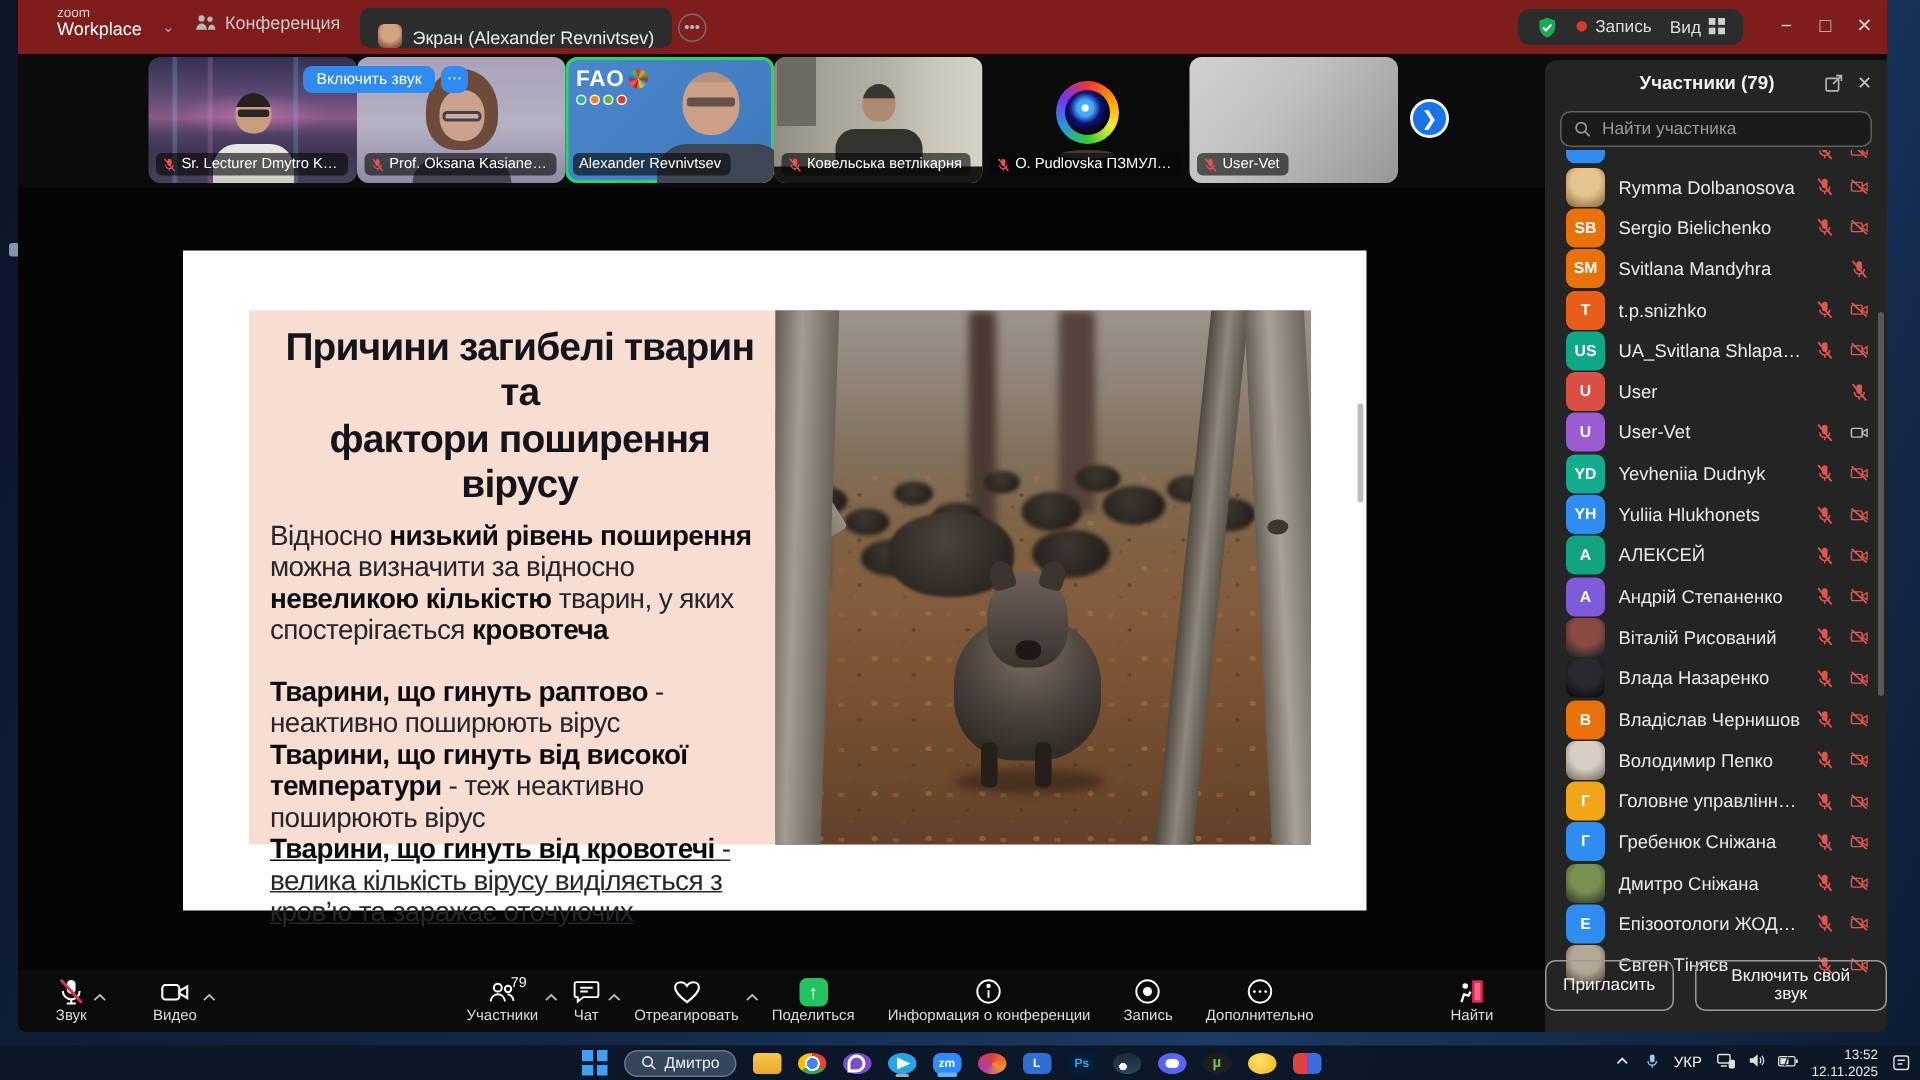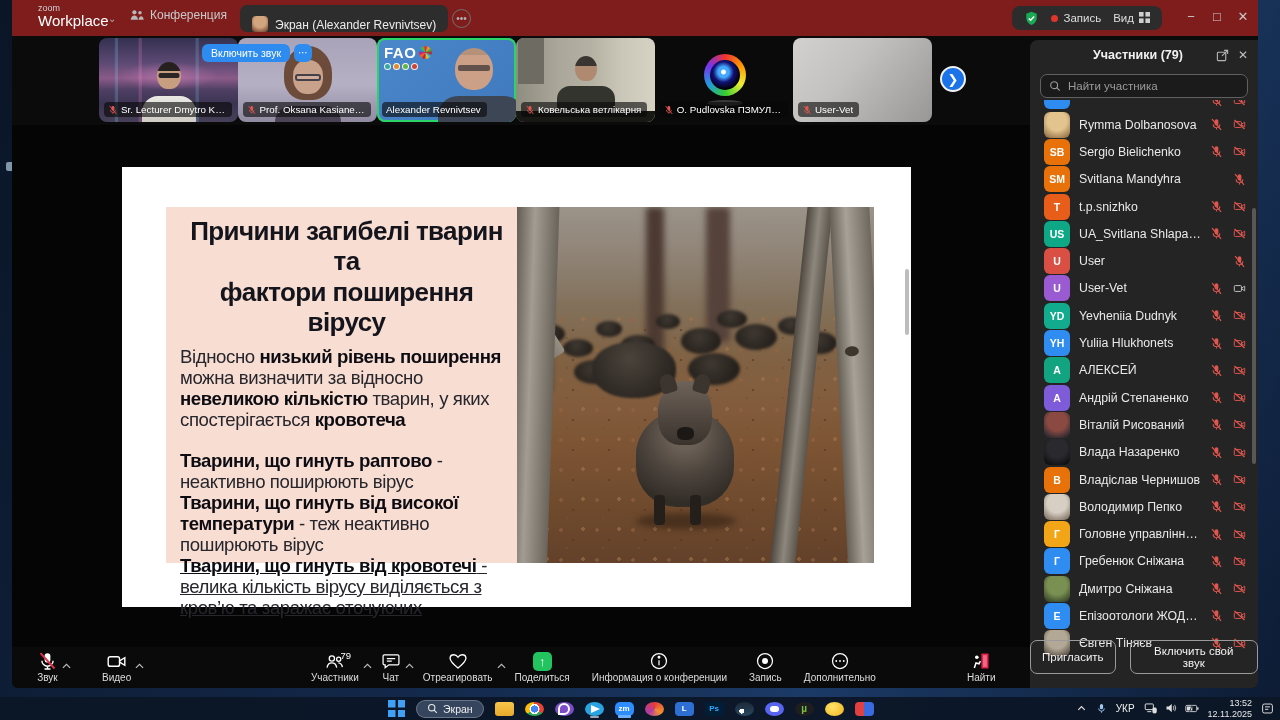--- a/index.html
+++ b/index.html
@@ -8,21 +8,21 @@
   *{box-sizing:border-box;}
 
   
   #window{position:absolute;left:12px;top:0;width:1246px;height:688px;background:#0c0c0c;
     border-radius:0 0 6px 6px;overflow:hidden;}
 
   
   #titlebar{position:absolute;left:0;top:0;width:100%;height:36px;background:#7f1d1d;}
   .brand{position:absolute;left:26px;top:4px;color:#fff;line-height:1.05;}
   .brand .b1{font-size:9px;color:#cfcfcf;display:block;}
-  .brand .b2{font-size:15px;display:block;}
+  .brand .b2{font-size:12px;display:block;}
   .brand-chev{position:absolute;left:96px;top:13px;color:#aaa;font-size:10px;}
   .tab-conf{position:absolute;left:118px;top:8px;display:flex;align-items:center;gap:6px;color:#c9c9c9;font-size:12px;}
   .tab-screen{position:absolute;left:228px;top:5px;height:27px;background:#2d2d2d;border-radius:7px;
     display:flex;align-items:flex-end;gap:7px;padding:0 12px;color:#ececec;font-size:12px;}
   .tab-avatar{width:16px;height:16px;border-radius:4px;background:radial-gradient(circle at 50% 35%,#d3a57f 0 45%,#8a5a40 80%);}
   .tab-more{position:absolute;left:440px;top:9px;width:19px;height:19px;border-radius:50%;border:1px solid #707070;
     color:#b5b5b5;font-size:10px;display:flex;align-items:center;justify-content:center;}
   .tb-right-pill{position:absolute;right:96px;top:6px;height:24px;background:#2c2c2c;border-radius:8px;
     display:flex;align-items:center;gap:12px;padding:0 12px;color:#dedede;font-size:11.5px;}
   .rec-dot{width:7px;height:7px;border-radius:50%;background:#e0352b;display:inline-block;margin-right:5px;}
@@ -866,21 +866,21 @@
 </div>
 
 <div id="taskbar">
   <div id="tb-apps">
     <div class="start"></div>
     <div class="searchpill">
       <svg width="11" height="11" viewBox="0 0 14 14">
           <circle cx="6" cy="6" r="4" stroke="#e8e8e8" fill="none" stroke-width="1.4"></circle>
           <path d="M9 9l3.5 3.5" stroke="#e8e8e8" stroke-width="1.4"></path>
         </svg>
-      <span>Экран</span>
+      <span>Дмитро</span>
     </div>
     <span id="appicons" style="display:flex;gap:11px;align-items:center;">
         <div class="appic icon-explorer"></div>
         <div class="appic icon-chrome"></div>
         <div class="appic icon-viber"></div>
         <div class="appic icon-telegram open"></div>
         <div class="appic icon-zoom active">zm</div>
         <div class="appic icon-acdsee"></div>
         <div class="appic icon-lightshot">L</div>
         <div class="appic icon-photoshop">Ps</div>

